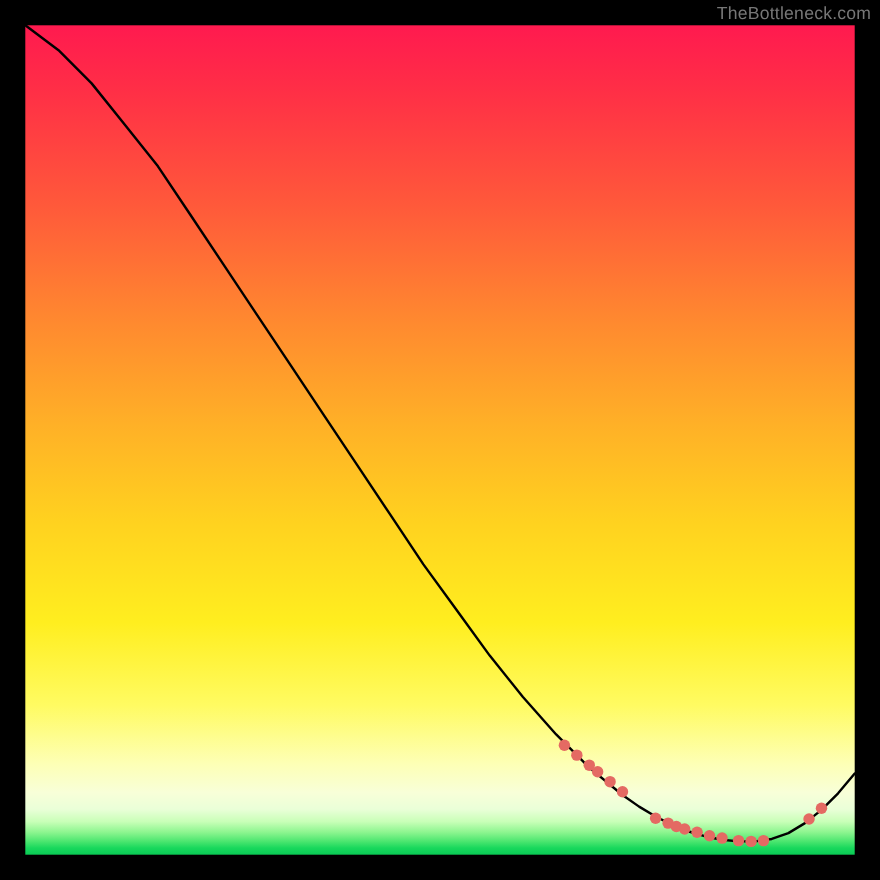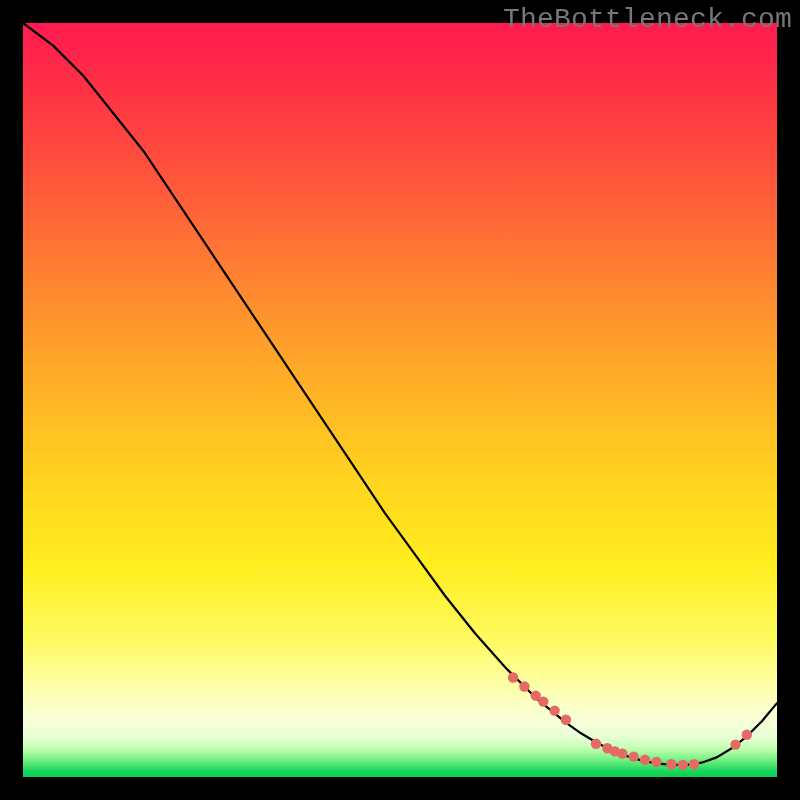--- a/index.html
+++ b/index.html
@@ -15,25 +15,24 @@
     position: relative;
     width: 800px;
     height: 800px;
     background: #000;
   }
   .watermark {
     position: absolute;
     top: 4px;
     right: 8px;
     color: #777;
-    font-size: 28px;
+    font-size: 16px;
     font-weight: 500;
     letter-spacing: 0.2px;
     z-index: 10;
-    font-family: Liberation Mono, monospace;
   }
   .plot {
     position: absolute;
     left: 23px;
     top: 23px;
     width: 754px;
     height: 754px;
   }
   
   .gradient-bg {

